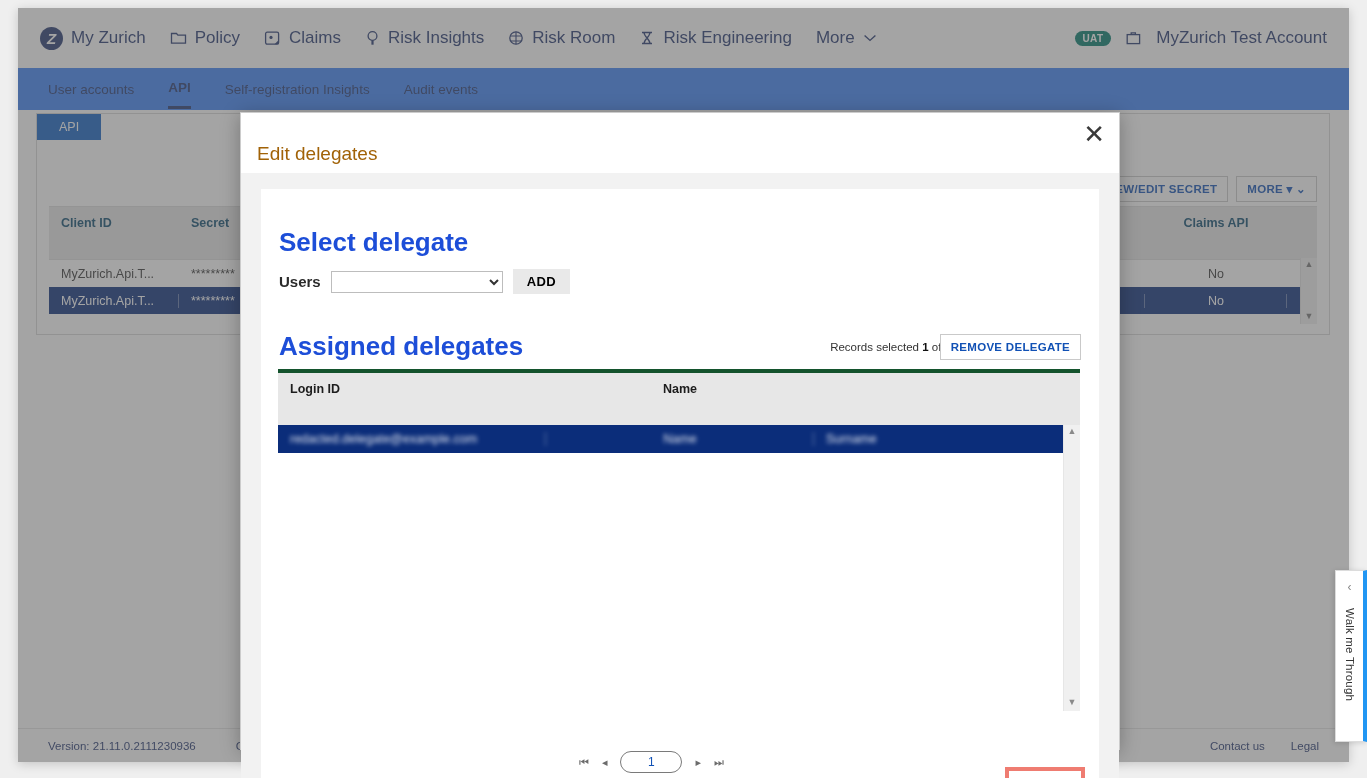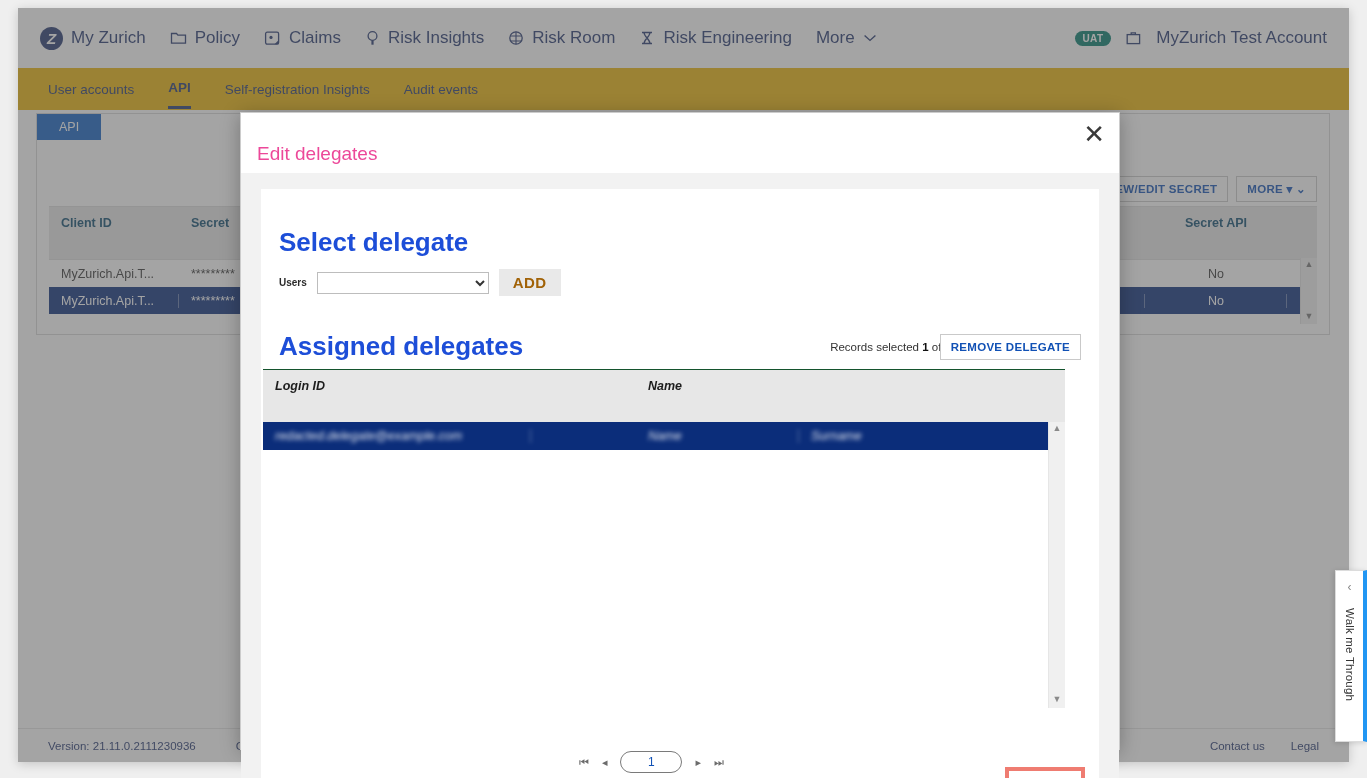--- a/index.html
+++ b/index.html
@@ -86,21 +86,21 @@
     color: #23366f;
     font-size: 17px;
   }
 
   
   #subnav {
     position: absolute;
     left: 0; top: 60px;
     width: 1331px;
     height: 42px;
-    background: #eab308;
+    background: #3b82f6;
     display: flex;
     align-items: center;
     padding: 0 30px;
     box-sizing: border-box;
   }
   .subtab {
     color: #23366f;
     font-size: 13.5px;
     margin-right: 34px;
     padding-bottom: 11px;
@@ -269,21 +269,21 @@
     color: #3a3a3a;
     cursor: pointer;
     line-height: 1;
     font-family: "Liberation Sans", sans-serif;
   }
   #modal-title {
     position: absolute;
     left: 16px;
     top: 30px;
     font-size: 19px;
-    color: #ec4899;
+    color: #a16207;
   }
   #modal-body {
     position: absolute;
     left: 0;
     top: 60px;
     width: 878px;
     height: 630px;
     background: #f2f2f2;
     box-sizing: border-box;
   }
@@ -308,40 +308,40 @@
   }
   #users-row {
     position: absolute;
     left: 18px;
     top: 80px;
     display: flex;
     align-items: center;
     gap: 10px;
   }
   #users-label {
-    font-size: 10px;
+    font-size: 15px;
     font-weight: bold;
     color: #2b2b2b;
   }
   #users-select {
     width: 172px;
     height: 22px;
     border: 1px solid #bdbdbd;
     background: #fff;
     font-size: 12px;
     box-sizing: border-box;
     font-family: "Liberation Sans", sans-serif;
     color: #333;
     padding: 0 4px;
   }
   #add-btn {
     background: #e9e9e9;
     border: none;
-    color: #a16207;
-    font-size: 15px;
+    color: #000000;
+    font-size: 13px;
     font-weight: bold;
     padding: 5px 14px;
     letter-spacing: .4px;
     cursor: pointer;
   }
 
   #assigned-title {
     position: absolute;
     left: 18px;
     top: 142px;
@@ -364,27 +364,26 @@
     font-size: 11.5px;
     font-weight: bold;
     padding: 6px 10px;
     letter-spacing: .3px;
     cursor: pointer;
   }
 
   
   #dg {
     position: absolute;
-    left: 2px;
+    left: 17px;
     top: 180px;
     width: 802px;
     height: 338px;
-    border-top: 1px solid #14532d;
-    box-sizing: border-box;
-    font-style: italic;
+    border-top: 4px solid #14532d;
+    box-sizing: border-box;
   }
   #dg-head {
     display: flex;
     background: #e7e7e7;
     height: 52px;
   }
   #dg-head .dh {
     font-size: 12.5px;
     font-weight: bold;
     color: #1d1d1d;
@@ -568,21 +567,21 @@
       <button class="tb-btn">VIEW/EDIT SECRET</button>
       <button class="tb-btn">MORE ▾ ⌄</button>
     </div>
 
     <div id="bg-grid">
       <div class="grid-head">
         <div class="gh c-clientid">Client ID</div>
         <div class="gh c-secret">Secret</div>
         <div class="gh c-mid"></div>
         <div class="gh c-expir">Secret - Expir...</div>
-        <div class="gh c-preview">Secret API</div>
+        <div class="gh c-preview">Claims API</div>
       </div>
 
       <div class="grid-row">
         <div class="gc c-clientid">MyZurich.Api.T...</div>
         <div class="gc c-secret">*********</div>
         <div class="gc c-mid"></div>
         <div class="gc c-expir">2/11/2022</div>
         <div class="gc c-preview">No</div>
       </div>
 

